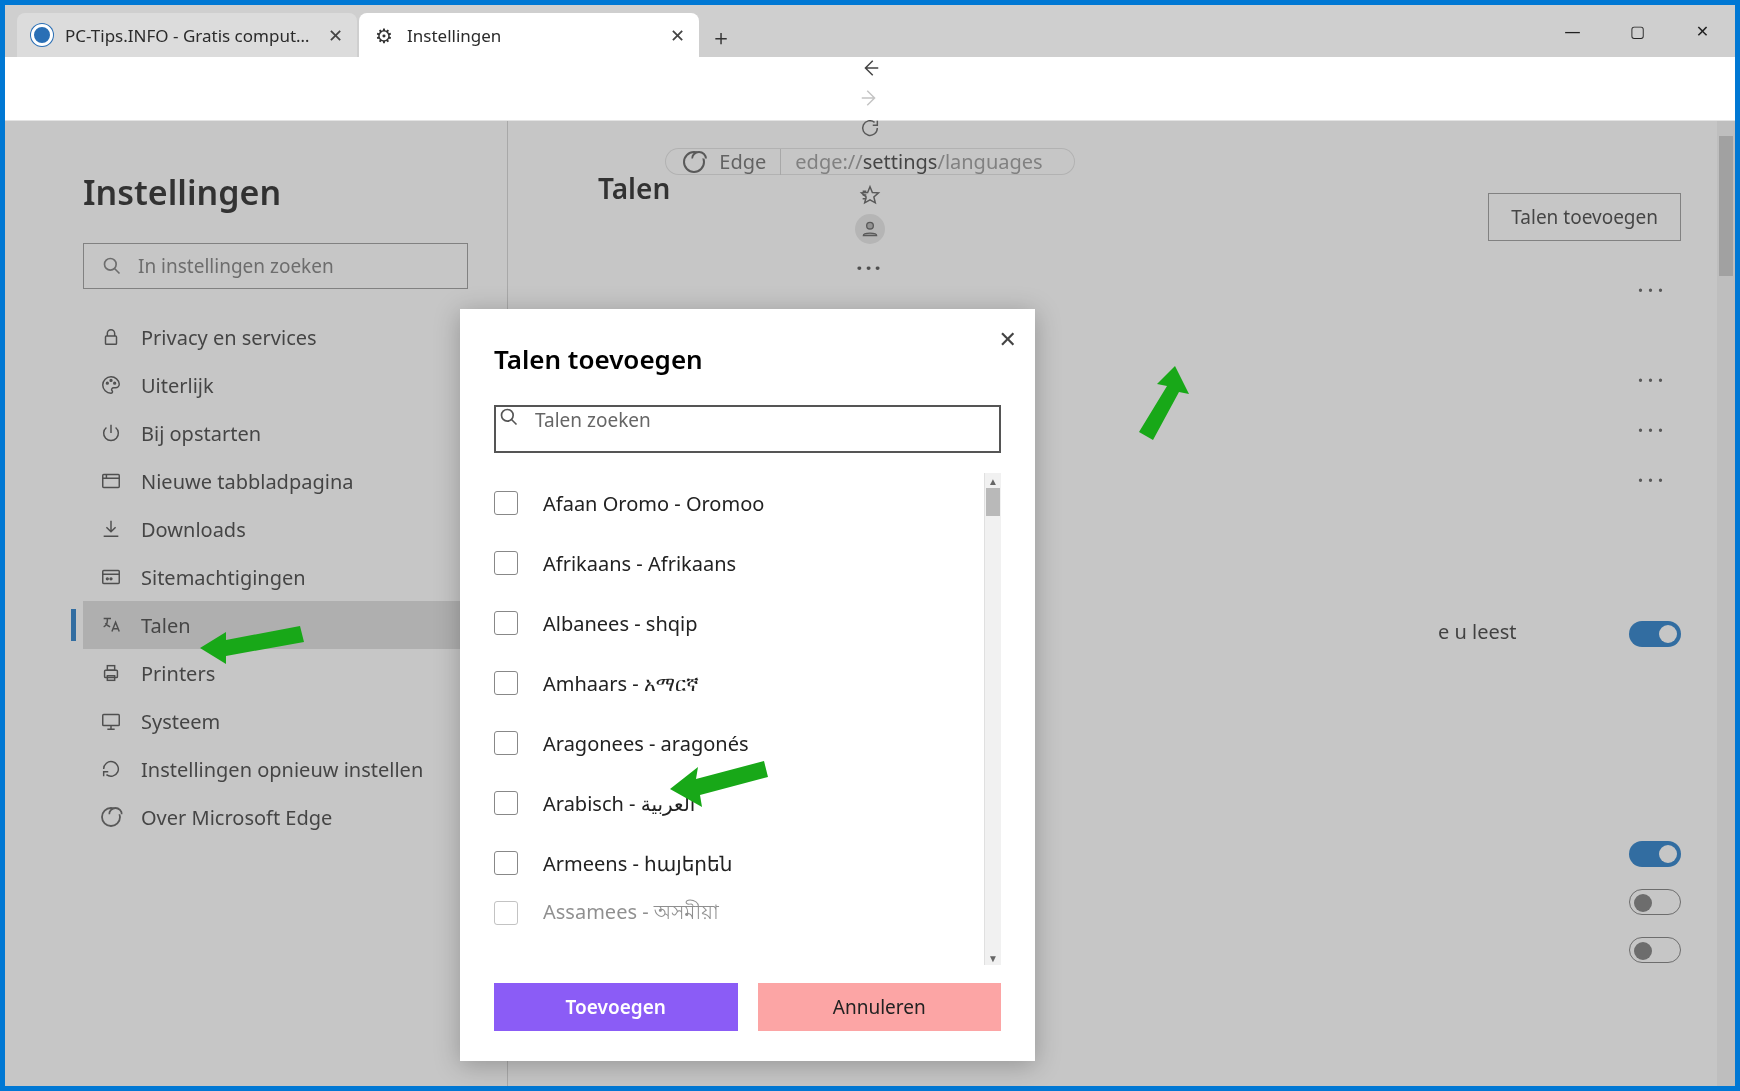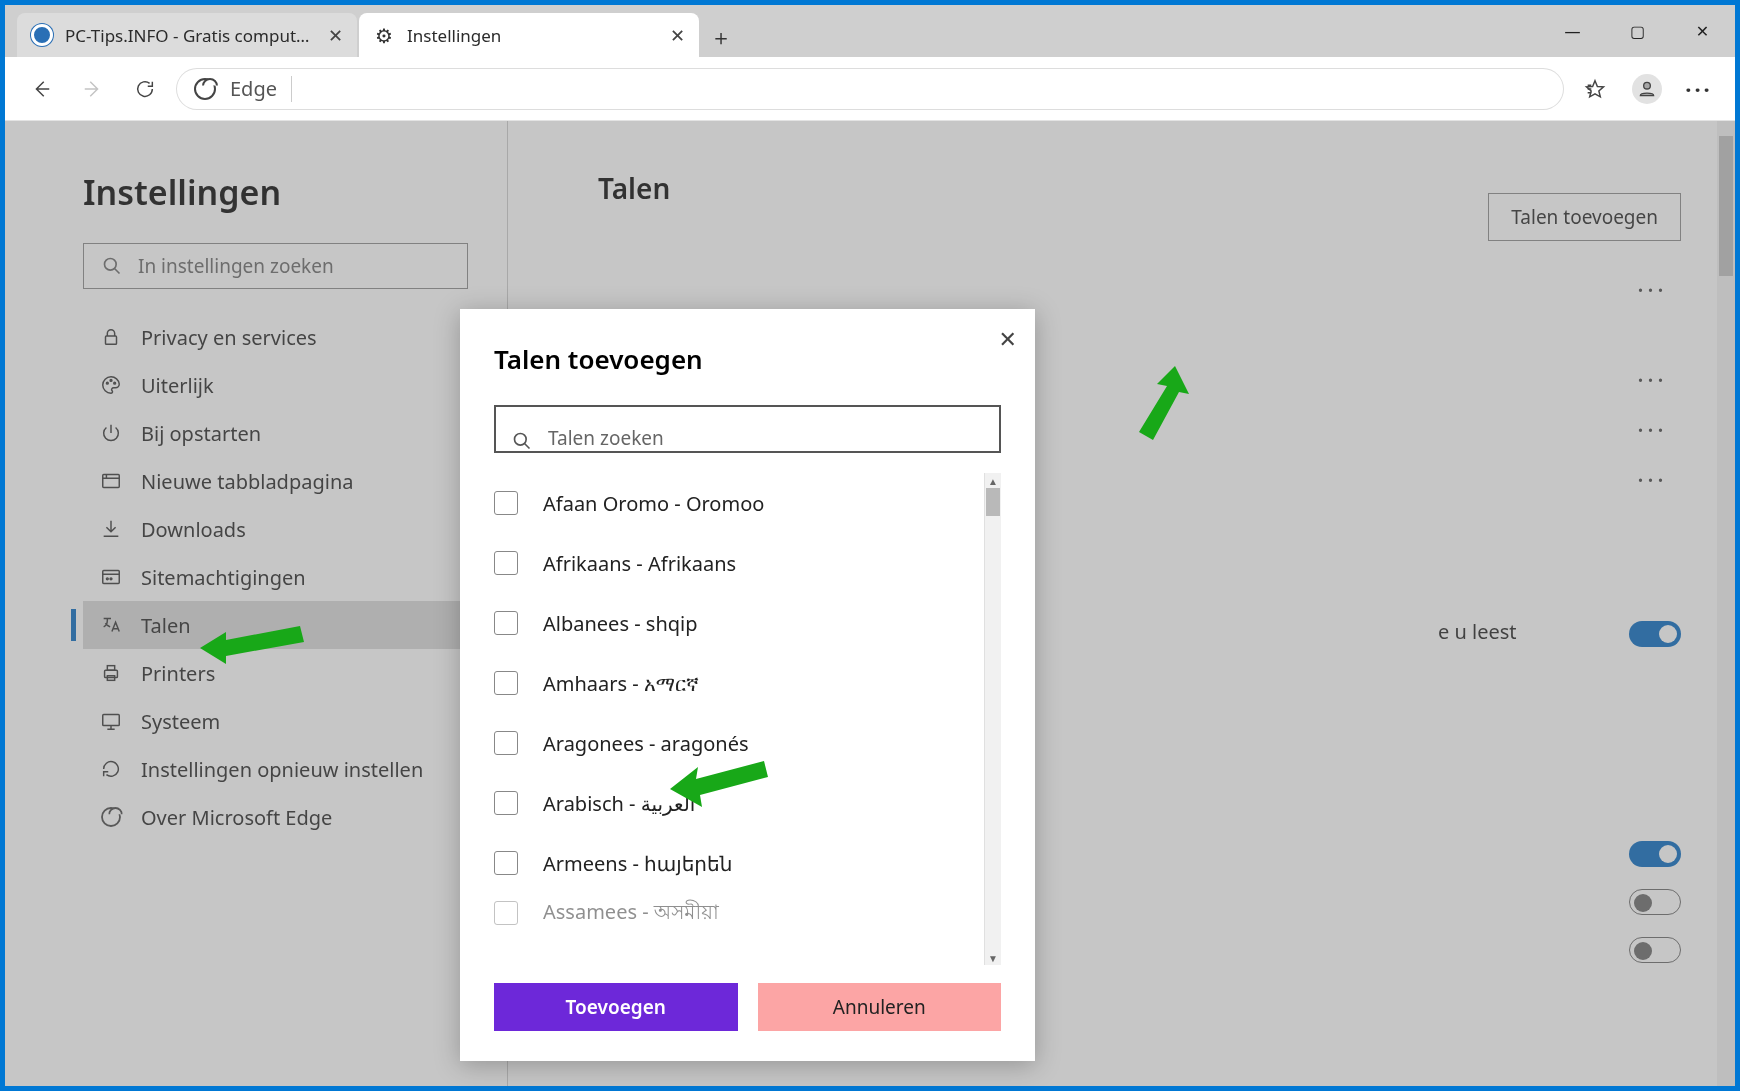--- a/index.html
+++ b/index.html
@@ -25,20 +25,21 @@
   .tab .fav-gear { display:flex; align-items:center; justify-content:center; font-size:20px; color:#333; }
   .tab .tab-title { flex: 1; white-space: nowrap; overflow: hidden; text-overflow: ellipsis; }
   .tab .tab-close { font-size: 18px; color: #444; }
   .newtab { width: 40px; height: 40px; display:flex; align-items:center; justify-content:center; font-size:22px; color:#333; }
   .win-controls { margin-left: auto; display: flex; }
   .win-btn { width: 65px; height: 52px; display:flex; align-items:center; justify-content:center; font-size:16px; color:#222; }
   
   .toolbar {
     height: 64px; display: flex; align-items: center; gap: 8px; padding: 0 14px;
     border-bottom: 1px solid #e3e3e3;
+    flex-direction: column;
   }
   .tbtn { width: 44px; height: 44px; border-radius: 6px; display:flex; align-items:center; justify-content:center; color:#333; font-size:22px; }
   .tbtn.disabled { color:#b3b3b3; }
   .addressbar {
     flex: 1; height: 44px; border-radius: 22px; background: #fff;
     display:flex; align-items:center; border:1px solid transparent;
     box-shadow: 0 0 0 1px #ddd inset; padding: 0 18px; gap: 14px;
     font-size: 20px;
   }
   .edge-logo { width:22px; height:22px; border:2px solid #444; border-radius:50%; position:relative; }
@@ -92,31 +93,31 @@
   
   .dim { position:absolute; inset:0; background:rgba(120,120,120,0.42); }
   
   .modal {
     position:absolute; top:188px; left:455px; width:575px; height:752px; background:#fff;
     box-shadow: 0 4px 24px rgba(0,0,0,0.25); padding: 32px 34px 30px 34px;
     display:flex; flex-direction:column;
   }
   .modal-close{position:absolute; top:14px; right:18px; font-size:22px; color:#444;}
   .modal h3{font-size:26px; font-weight:600; margin-bottom:28px;}
-  .modal-search{height:48px; border:2px solid #555; display:flex; align-items:flex-end; gap:16px; padding:0 16px; color:#666; font-size:19px; margin-bottom:20px;}
+  .modal-search{height:48px; border:2px solid #555; display:flex; align-items:flex-start; gap:16px; padding:0 3px; color:#666; font-size:19px; margin-bottom:20px;}
   .lang-list{flex:1; position:relative; overflow:hidden;}
   .scrolltrack{position:absolute; right:0; top:0; bottom:0; width:17px; background:#f1f1f1; border-left:1px solid #e0e0e0;}
   .scrolltrack .thumb{position:absolute; top:15px; left:1px; right:1px; height:28px; background:#b9b9b9;}
   .scrolltrack .arr{position:absolute; left:0; right:0; height:15px; display:flex; align-items:center; justify-content:center; color:#666; font-size:10px;}
   .scrolltrack .arr.up{top:0;} .scrolltrack .arr.down{bottom:0;}
   .lang-row{height:60px; display:flex; align-items:center; gap:25px; font-size:20px; color:#222;}
   .chk{width:24px;height:24px;border:1px solid #888;border-radius:3px;flex-shrink:0;}
   .modal-buttons{display:flex; gap:20px; margin-top:18px;}
   .mbtn{flex:1; height:48px; display:flex; align-items:center; justify-content:center; font-size:19px;}
-  .mbtn.primary{background:#6d28d9; color:#fff; font-weight:600;}
+  .mbtn.primary{background:#8b5cf6; color:#fff; font-weight:600;}
   .mbtn.secondary{background:#fca5a5; color:#222;}
   
   .arrow{position:absolute; pointer-events:none;}
   .arrow svg{display:block;}
   
   .page-scroll{position:absolute; top:0; right:0; bottom:0; width:18px; background:#f1f1f1;}
   .page-scroll .thumb{position:absolute; top:15px; left:2px; right:2px; height:140px; background:#c0c0c0;}
 </style>
 </head>
 <body>
@@ -155,20 +156,25 @@
       </div>
     <div class="tbtn">
         <svg viewBox="0 0 24 24">
           <path d="M20 12a8 8 0 1 1-3-6.2M20 4v5h-5"></path>
         </svg>
       </div>
     <div class="addressbar">
       <span class="edge-logo"></span>
       <span class="addr-label">Edge</span>
       <span class="addr-sep"></span>
+      <span class="addr-url">
+        <span>edge://</span>
+          <span class="strong">settings</span>
+          <span>/languages</span>
+      </span>
       <span><svg viewBox="0 0 24 24">
             <path d="M12 3l2.6 6.2 6.7.5-5.1 4.4 1.6 6.5L12 17.3 6.2 20.6l1.6-6.5L2.7 9.7l6.7-.5z"></path>
           </svg></span>
     </div>
     <div class="tbtn">
         <svg viewBox="0 0 24 24">
           <path d="M12 3l2.6 6.2 6.7.5-5.1 4.4 1.6 6.5L12 17.3 6.2 20.6l1.6-6.5L2.7 9.7l6.7-.5z"></path>
           <path d="M4 12h4M4 16h4M4 8h4"></path>
         </svg>
       </div>

